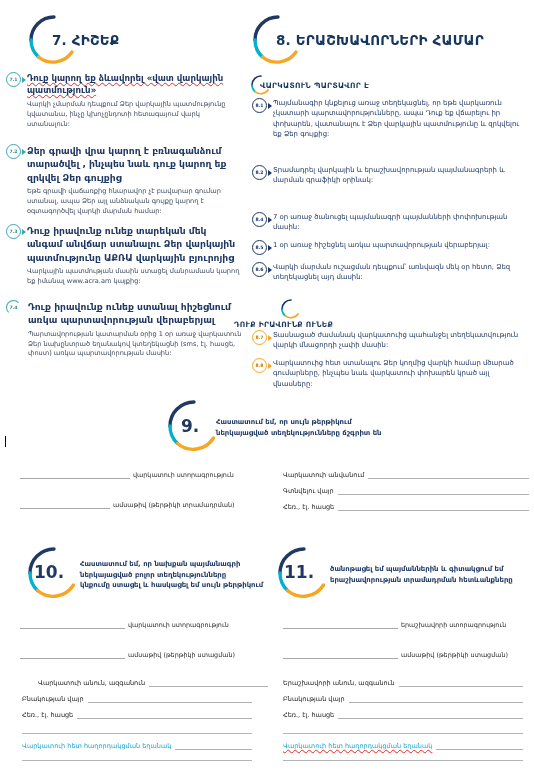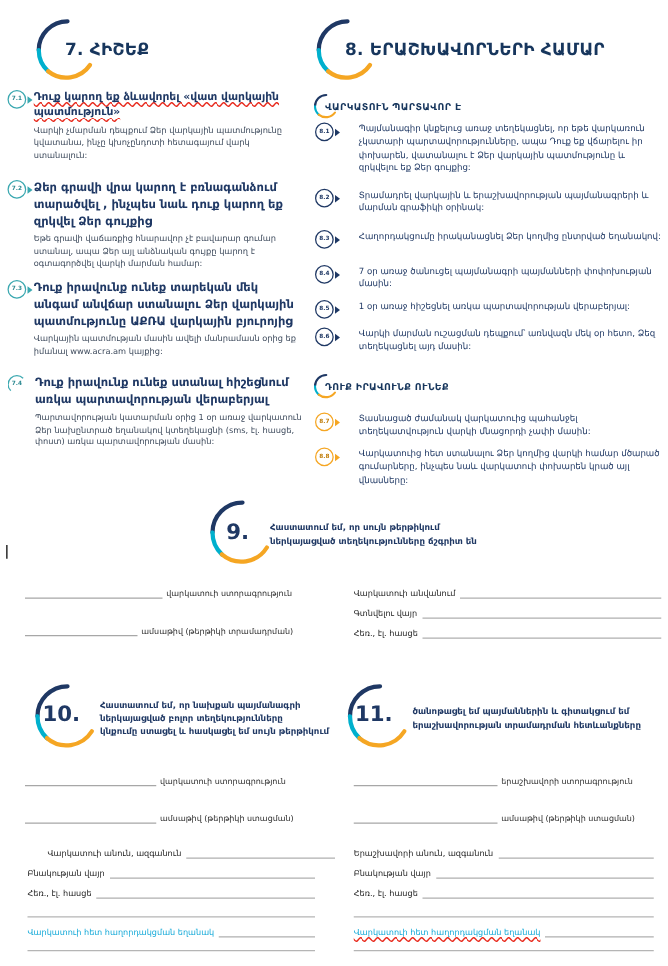--- a/index.html
+++ b/index.html
@@ -58,21 +58,21 @@
   .lead {
     font-size: 8.6px; font-weight: bold; color: #1f3864;
     line-height: 1.45;
   }
   .lead.big { font-size: 9.2px; }
   .note {
     font-size: 6.6px; color: #3d4a5c; line-height: 1.5;
     margin-top: 3px;
   }
   .plain {
-    font-size: 6.9px; color: #1f3864; line-height: 1.5; margin-left: 14px;
+    font-size: 6.9px; color: #1f3864; line-height: 1.5;
   }
   .spell {
     text-decoration: underline wavy #e8291c;
     text-decoration-skip-ink: none;
   }
 
   
   .stmt { position: absolute; display: flex; align-items: center; }
   .stmt .num {
     position: absolute; font-size: 17px; font-weight: bold; color: #1f3864;
@@ -136,21 +136,21 @@
       <div class="lead big">Ձեր գրավի վրա կարող է բռնագանձում տարածվել , ինչպես նաև դուք կարող եք զրկվել Ձեր գույքից</div>
       <div class="note">Եթե  գրավի վաճառքից հնարավոր չէ բավարար գումար ստանալ, ապա Ձեր այլ անձնական գույքը կարող է օգտագործվել վարկի մարման համար:</div>
     </div>
   </div>
 
   <div class="item" style="left:6px; top:224px; width:236px;">
     <div class="badge teal">7.3</div>
     <div class="arrow teal"></div>
     <div class="body">
       <div class="lead big">Դուք  իրավունք ունեք  տարեկան մեկ անգամ անվճար ստանալու Ձեր վարկային պատմությունը ԱՔՌԱ վարկային բյուրոյից</div>
-      <div class="note">Վարկային պատմության մասին ավելի մանրամասն օրից եք իմանալ  www.acra.am կայքից:</div>
+      <div class="note">Վարկային պատմության մասին ստացել մանրամասն կարող եք իմանալ  www.acra.am կայքից:</div>
     </div>
   </div>
 
   <div class="item" style="left:6px; top:300px; width:236px;">
     <div class="badge teal open">7.4</div>
     <div class="body" style="margin-left:7px;">
       <div class="lead big">Դուք իրավունք ունեք ստանալ հիշեցնում առկա  պարտավորության վերաբերյալ</div>
       <div class="note">Պարտավորության կատարման օրից 1 օր առաջ վարկատուն Ձեր նախընտրած եղանակով կտեղեկացնի (sms, էլ. հասցե, փոստ) առկա պարտավորության մասին:</div>
     </div>
   </div>
@@ -181,35 +181,28 @@
   </div>
 
   <div class="item" style="left:252px; top:98px; width:278px;">
     <div class="badge navy">8.1</div>
     <div class="arrow"></div>
     <div class="body">
         <div class="plain">Պայմանագիր կնքելուց առաջ տեղեկացնել, որ եթե վարկառուն չկատարի պարտավորությունները, ապա Դուք եք վճարելու իր փոխարեն, վատանալու է Ձեր վարկային պատմությունը և զրկվելու եք Ձեր գույքից:</div>
       </div>
   </div>
 
-  <div class="item" style="left:252px; top:151px; width:278px;">
+  <div class="item" style="left:252px; top:165px; width:278px;">
     <div class="badge navy">8.2</div>
     <div class="arrow"></div>
     <div class="body">
         <div class="plain">Տրամադրել վարկային և երաշխավորության պայմանագրերի և մարման գրաֆիկի օրինակ:</div>
       </div>
   </div>
 
-  <div class="item" style="left:252px; top:184px; width:278px;">
-    <div class="badge navy">8.3</div>
-    <div class="arrow"></div>
-    <div class="body">
-        <div class="plain">Հաղորդակցումը իրականացնել  Ձեր կողմից ընտրված եղանակով:</div>
-      </div>
-  </div>
 
   <div class="item" style="left:252px; top:212px; width:278px;">
     <div class="badge navy">8.4</div>
     <div class="arrow"></div>
     <div class="body">
         <div class="plain">7 օր առաջ ծանուցել պայմանագրի պայմանների փոփոխության մասին:</div>
       </div>
   </div>
 
   <div class="item" style="left:252px; top:240px; width:278px;">
@@ -221,21 +214,21 @@
   </div>
 
   <div class="item" style="left:252px; top:262px; width:278px;">
     <div class="badge navy">8.6</div>
     <div class="arrow"></div>
     <div class="body">
         <div class="plain">Վարկի մարման ուշացման դեպքում՝ առնվազն մեկ օր հետո, Ձեզ տեղեկացնել այդ մասին:</div>
       </div>
   </div>
 
-  <div class="sub-head" style="left:248px; top:298px;">
+  <div class="sub-head" style="left:248px; top:298px;flex-direction:column;">
     <div class="ring">
       <svg width="26" height="22" viewBox="0 0 26 22">
         <path d="M13 2 A9 9 0 0 0 4 11" fill="none" stroke="#1f3864" stroke-width="1.7" stroke-linecap="round"></path>
         <path d="M4 11 A9 9 0 0 0 7 17.7" fill="none" stroke="#00b0cd" stroke-width="1.7" stroke-linecap="round"></path>
         <path d="M7 17.7 A9 9 0 0 0 20 16" fill="none" stroke="#f5a623" stroke-width="1.7" stroke-linecap="round"></path>
       </svg>
     </div>
     <div class="sub-title">ԴՈՒՔ ԻՐԱՎՈՒՆՔ ՈՒՆԵՔ</div>
   </div>
 

